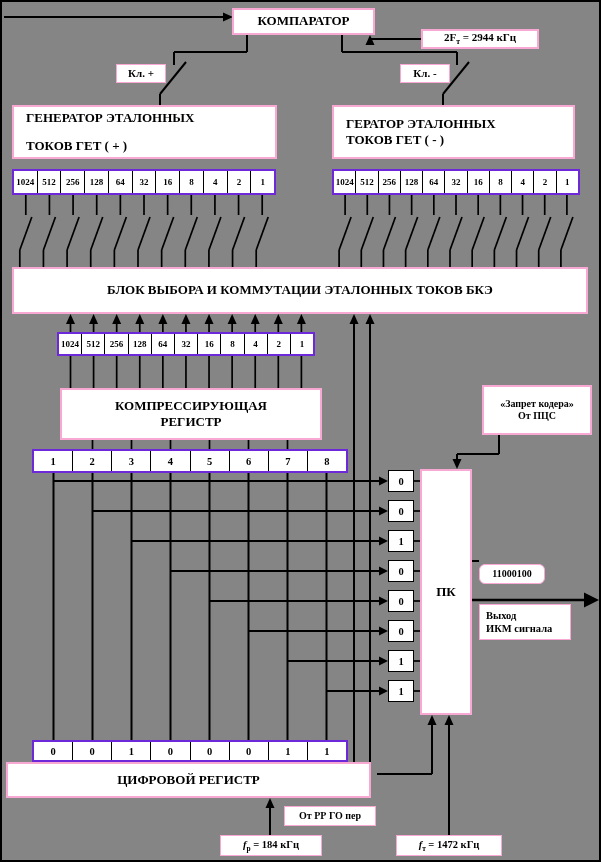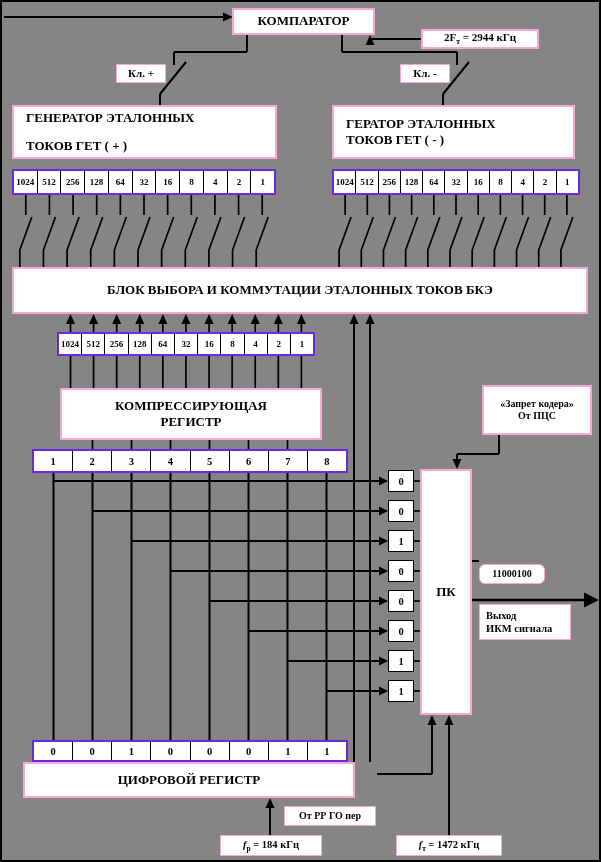--- a/index.html
+++ b/index.html
@@ -348,21 +348,21 @@
     <div class="cell">0</div>
     <div class="cell">0</div>
     <div class="cell">1</div>
     <div class="cell">0</div>
     <div class="cell">0</div>
     <div class="cell">0</div>
     <div class="cell">1</div>
     <div class="cell">1</div>
   </div>
 
-  <div class="box fs13" style="left:21px;top:760px;width:332px;height:36px;">
+  <div class="box fs13" style="left:4px;top:760px;width:365px;height:36px;">
     <span>ЦИФРОВОЙ РЕГИСТР</span>
   </div>
 
   <div class="box fs10" style="left:282px;top:804px;width:92px;height:20px;border-width:1.5px;">
     <span>От РР ГО пер</span>
   </div>
 
   <div class="box fs105" style="left:218px;top:833px;width:102px;height:21px;border-width:1.5px;">
     <span><i><span>f</span></i><sub>р</sub><span> = 184 кГц</span></span>
   </div>

